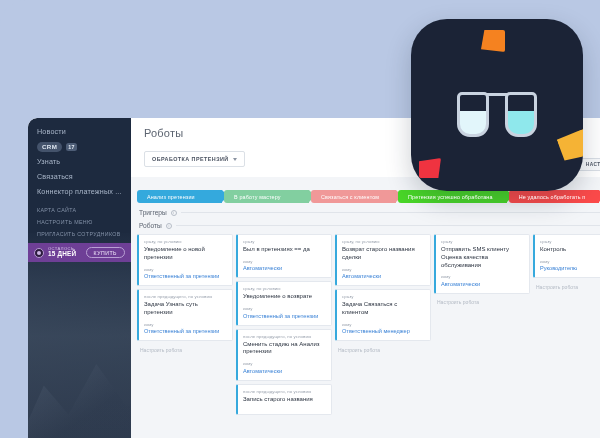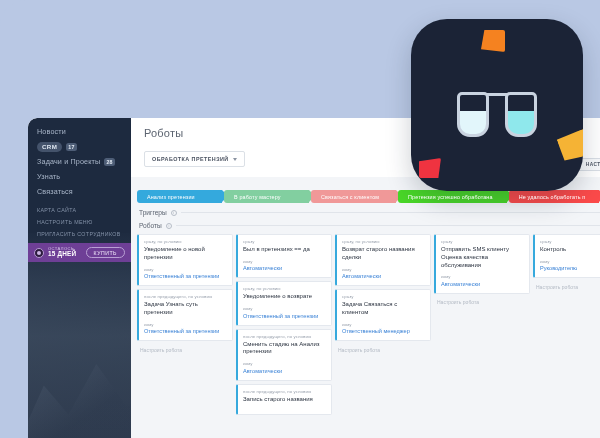--- a/index.html
+++ b/index.html
@@ -228,28 +228,27 @@
 
     <div id="sb-nav">
       <div class="sb-item">
         <span>Новости</span>
       </div>
       <div class="sb-item is-pill">
         <span class="sb-pill">CRM</span>
         <span class="sb-badge">17</span>
       </div>
       <div class="sb-item">
-        <span>Задачи и Проекты</span>
-        <span class="sb-badge">28</span>
-      </div>
-      <div class="sb-item">
         <span>Узнать</span>
       </div>
       <div class="sb-item">
         <span>Связаться</span>
+      </div>
+      <div class="sb-item">
+        <span>Коннектор платежных ...</span>
       </div>
     </div>
 
     <div class="sb-links">
       <div class="sb-link">КАРТА САЙТА</div>
       <div class="sb-link">НАСТРОИТЬ МЕНЮ</div>
       <div class="sb-link">ПРИГЛАСИТЬ СОТРУДНИКОВ</div>
     </div>
 
     <div id="sb-promo">

